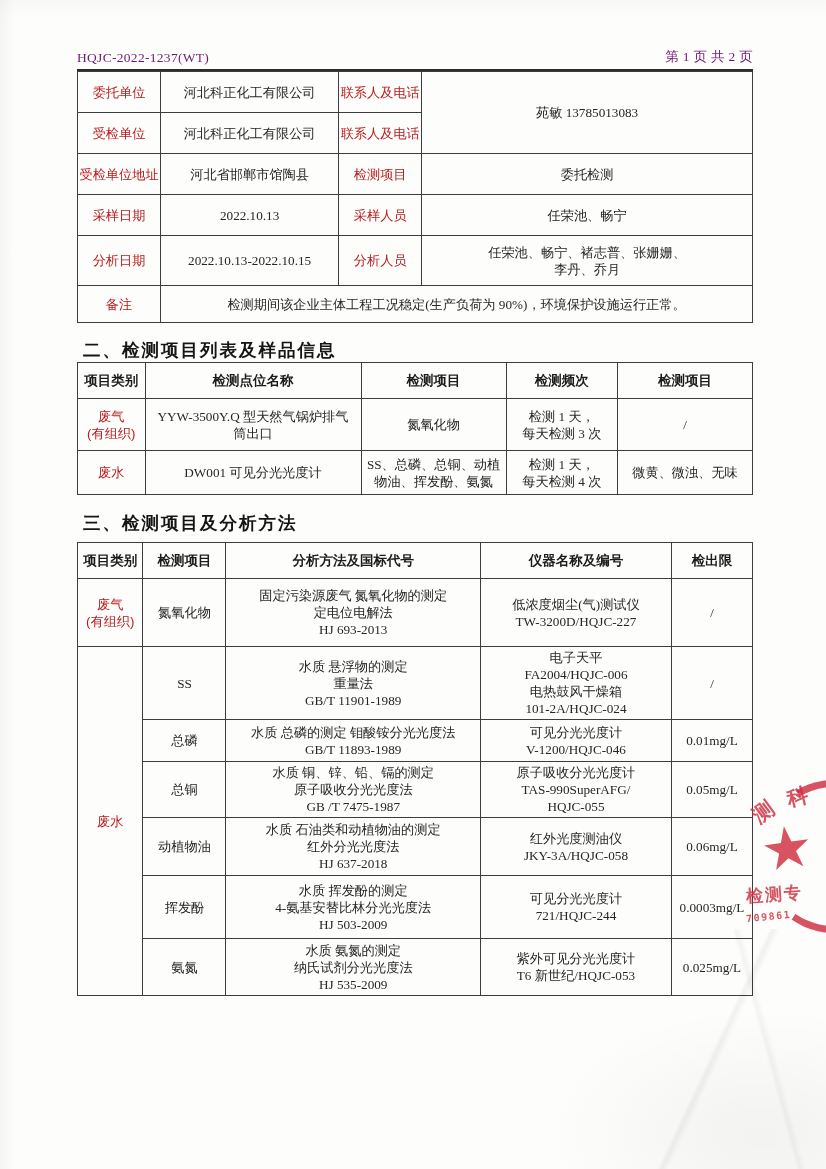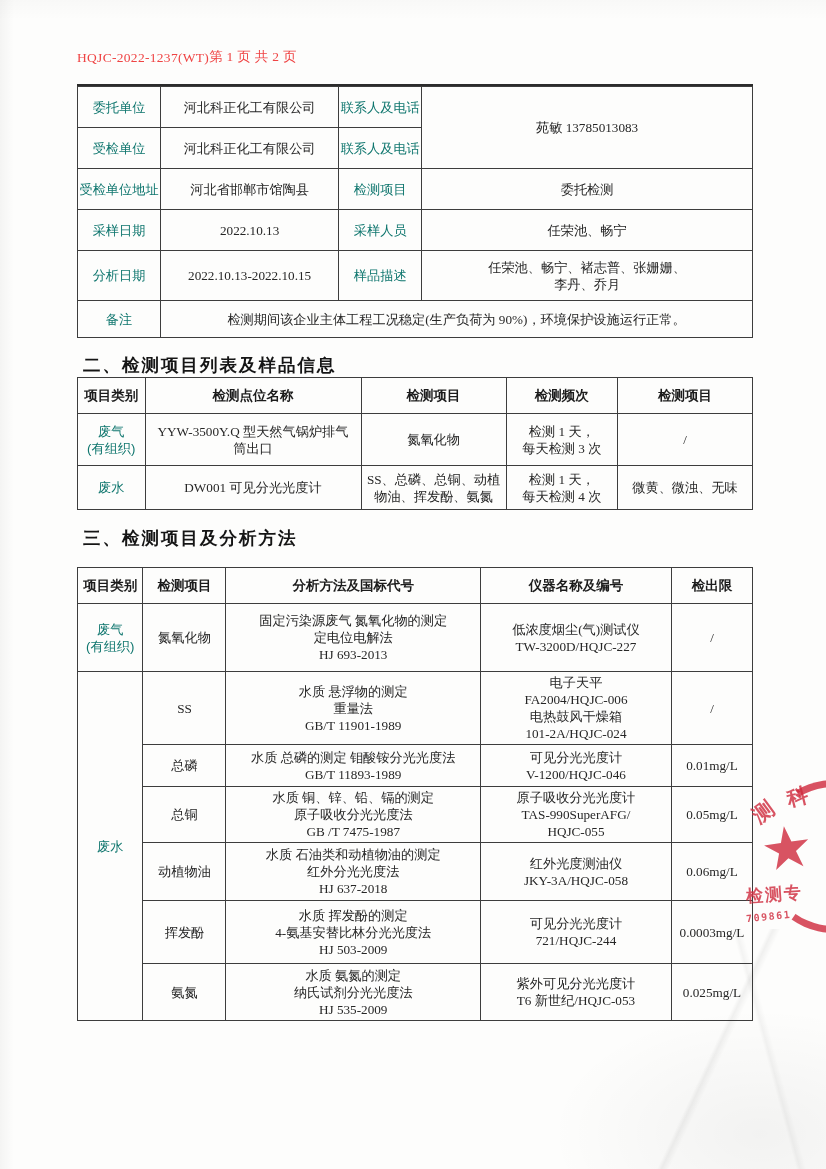--- a/index.html
+++ b/index.html
@@ -21,33 +21,33 @@
   }
   .crease{
     position:absolute;right:0;bottom:0;width:190px;height:240px;pointer-events:none;
     background:
       linear-gradient(115deg, transparent 44%, rgba(0,0,0,0.05) 45.5%, transparent 48%),
       linear-gradient(75deg, transparent 63%, rgba(0,0,0,0.04) 64.5%, transparent 67%);
   }
   .content{position:relative;padding:48px 73px 0 77px;}
 
   .doc-header{
-    display:flex;align-items:flex-end;
+    display:flex;justify-content:space-between;align-items:flex-end;
     border-bottom:2px solid #2c2c2c;
-    padding-bottom:18px;
-    font-size:13.5px;letter-spacing:0.3px;color:#ef4444;
+    padding-bottom:3px;
+    font-size:13.5px;letter-spacing:0.3px;color:#701a75;
   }
   .section-title{
     font-family:"Liberation Sans","DejaVu Sans",sans-serif;
     font-weight:bold;font-size:17.5px;color:#151515;
     letter-spacing:2px;
   }
   .st1{margin:19px 0 12px 6px;}
   .st2{margin:15px 0 0 6px;}
-  .st3{margin:16px 0 17px 6px;}
+  .st3{margin:16px 0 7px 6px;}
 
   table{
     width:100%;
     border-collapse:collapse;
     table-layout:fixed;
     border:1.6px solid #333;
   }
   td,th{
     border:1px solid #3d3d3d;
     text-align:center;vertical-align:middle;
@@ -55,21 +55,21 @@
     font-size:13.2px;line-height:17px;
     font-weight:normal;
     overflow:hidden;
   }
   th{
     font-family:"Liberation Sans","DejaVu Sans",sans-serif;
     font-weight:bold;font-size:13.5px;color:#1c1c1c;
   }
   .lbl{
     font-family:"Liberation Sans","DejaVu Sans",sans-serif;
-    font-size:13.2px;color:#0f766e;padding:2px 1px;
+    font-size:13.2px;color:#b91c1c;padding:2px 1px;
   }
   .ml{white-space:pre-line;}
 
   
   .t1-r{height:41px;}
   .t1-r5{height:50px;}
   .t1-r6{height:37px;}
   
   .t2-h{height:36px;}
   .t2-r1{height:52px;}
@@ -164,21 +164,21 @@
         </tr>
         <tr class="t1-r">
           <td class="lbl">采样日期</td>
           <td>2022.10.13</td>
           <td class="lbl">采样人员</td>
           <td>任荣池、畅宁</td>
         </tr>
         <tr class="t1-r5">
           <td class="lbl">分析日期</td>
           <td>2022.10.13-2022.10.15</td>
-          <td class="lbl">样品描述</td>
+          <td class="lbl">分析人员</td>
           <td class="ml">任荣池、畅宁、褚志普、张姗姗、
 李丹、乔月</td>
         </tr>
         <tr class="t1-r6">
           <td class="lbl">备注</td>
           <td colspan="3">检测期间该企业主体工程工况稳定(生产负荷为 90%)，环境保护设施运行正常。</td>
         </tr>
       </tbody>
     </table>
 

